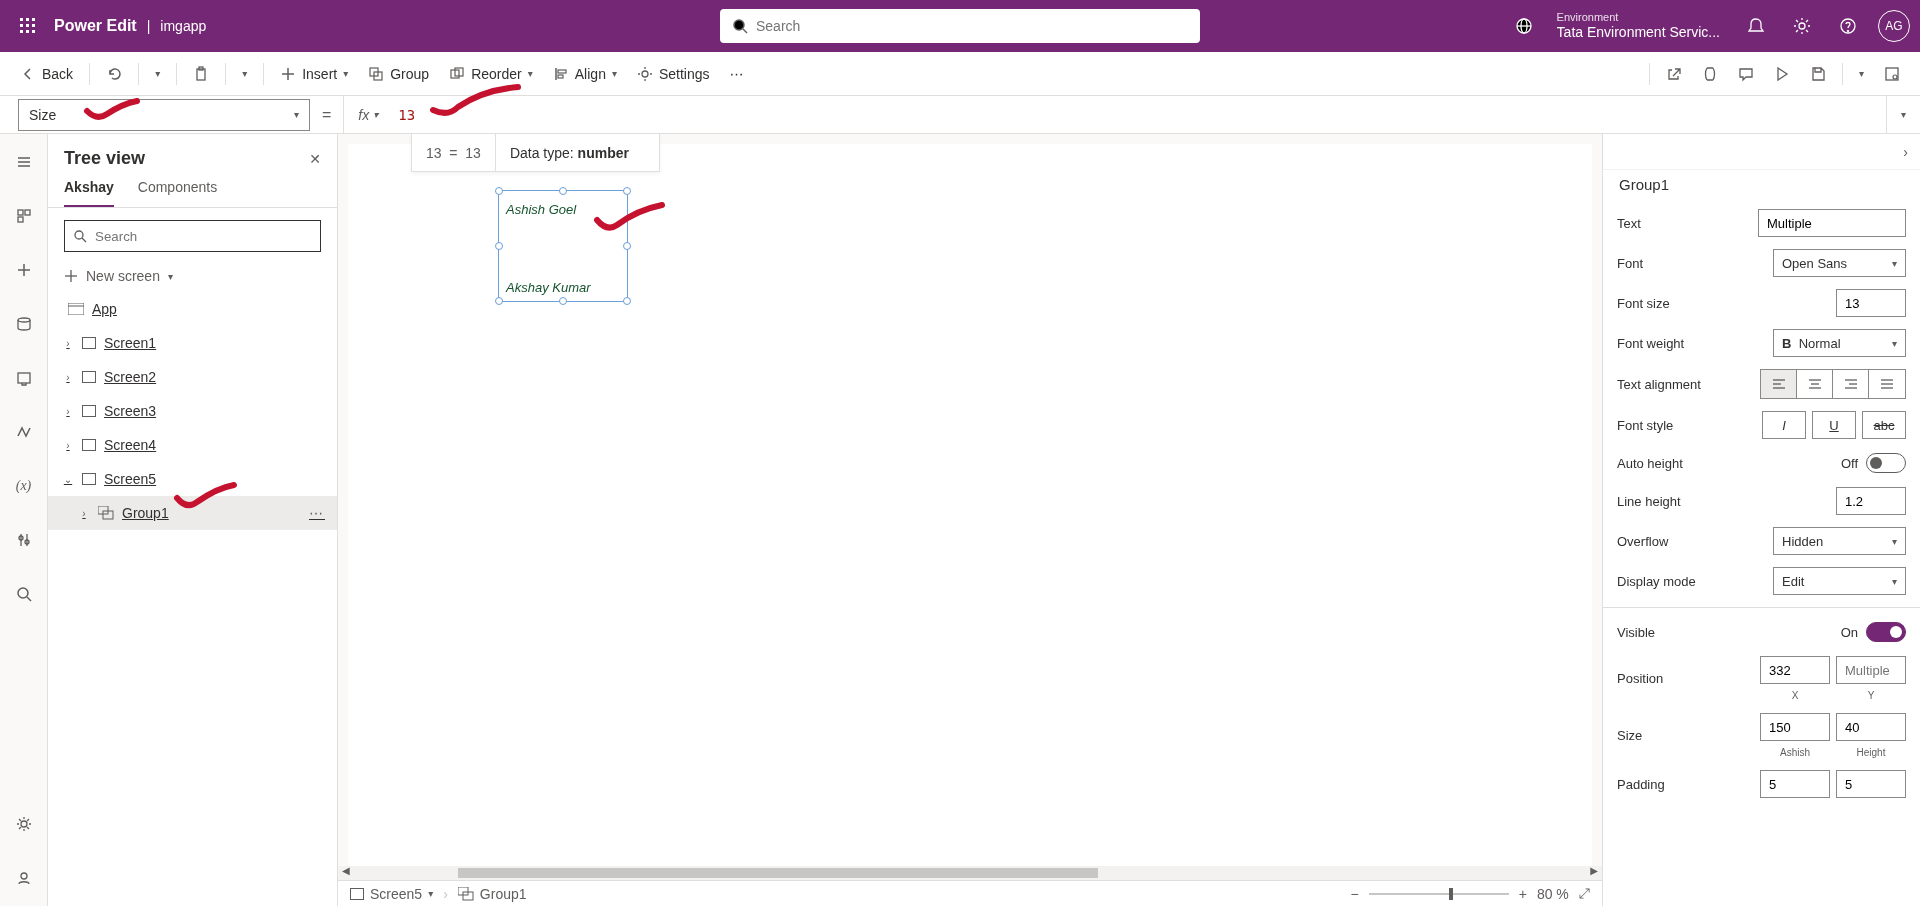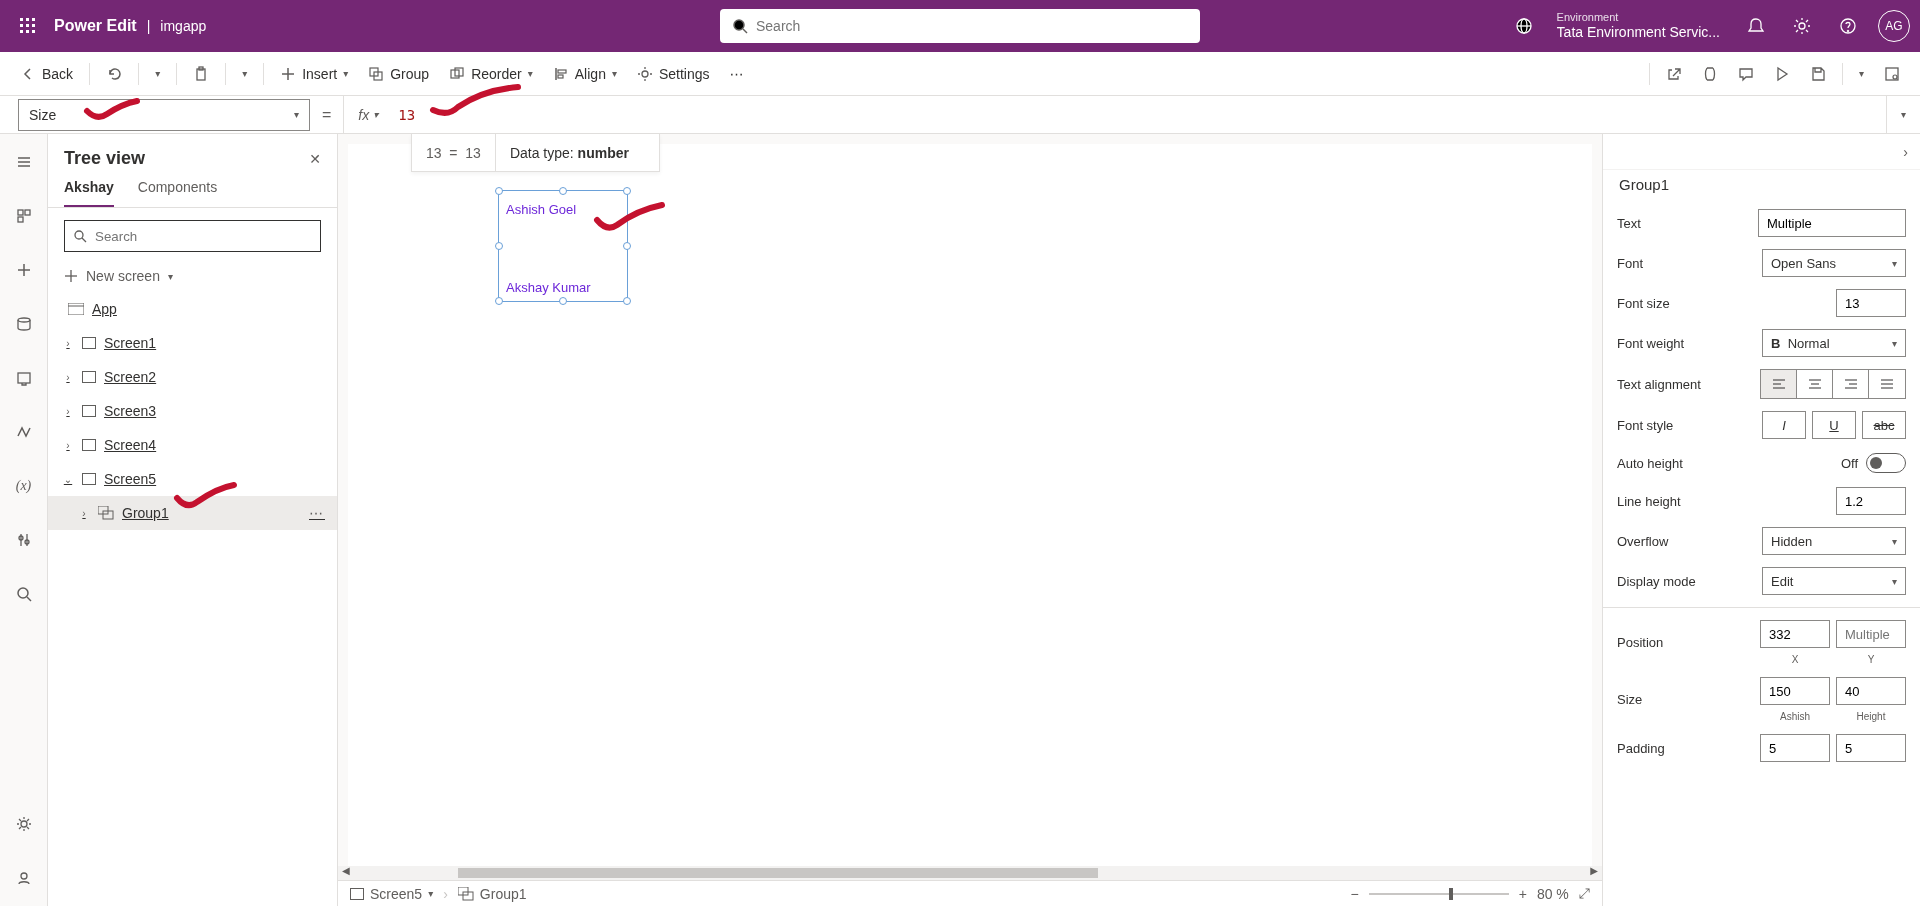--- a/index.html
+++ b/index.html
@@ -73,21 +73,21 @@
 .tree-item.child { padding-left: 30px; }
 
 
 .canvas-wrap { position: absolute; left: 338px; top: 134px; right: 318px; bottom: 0; background: #faf9f8; }
 .canvas { position: absolute; left: 10px; right: 10px; top: 10px; bottom: 40px; background: #fff; }
 .sel-box { position: absolute; left: 150px; top: 46px; width: 130px; height: 112px; border: 1px solid #6aa0d8; }
 .sel-handle { position: absolute; width: 8px; height: 8px; background: #fff; border: 1px solid #6aa0d8; border-radius: 50%; }
 .sel-box .h1{left:-4px;top:-4px}.sel-box .h2{left:calc(50% - 4px);top:-4px}.sel-box .h3{right:-4px;top:-4px}
 .sel-box .h4{left:-4px;top:calc(50% - 4px)}.sel-box .h5{right:-4px;top:calc(50% - 4px)}
 .sel-box .h6{left:-4px;bottom:-4px}.sel-box .h7{left:calc(50% - 4px);bottom:-4px}.sel-box .h8{right:-4px;bottom:-4px}
-.canvas-label { position: absolute; font-size: 13px; color: #6d28d9; }
+.canvas-label { position: absolute; font-size: 13px; color: #14532d; font-style: italic; }
 .cl1 { left: 158px; top: 58px; }
 .cl2 { left: 158px; top: 136px; }
 .canvas-scroll-h { position: absolute; left: 0; right: 0; bottom: 26px; height: 14px; background: #f3f2f1;}
 .canvas-scroll-thumb { position: absolute; left: 120px; width: 640px; top: 2px; height: 10px; background: #c8c6c4; }
 .canvas-footer { position: absolute; left: 0; right: 0; bottom: 0; height: 26px; border-top: 1px solid #e1dfdd; background: #fff; display: flex; align-items: center; padding: 0 12px; gap: 10px; color: #605e5c; }
 .bc-item { display: flex; align-items: center; gap: 6px; cursor: pointer; }
 .bc-sep { color: #c8c6c4; }
 .zoom { margin-left: auto; display: flex; align-items: center; gap: 10px; }
 .zoom-track { width: 140px; height: 2px; background: #c8c6c4; position: relative; }
 .zoom-thumb { position: absolute; left: 80px; top: -5px; width: 4px; height: 12px; background: #605e5c; }
@@ -97,21 +97,21 @@
 .props-nav { height: 36px; display: flex; align-items: center; justify-content: flex-end; padding: 0 12px; border-bottom: 1px solid #f3f2f1;}
 .props-title { padding: 6px 16px 10px; font-size: 15px; }
 .props-tabs { display: flex; gap: 22px; padding: 0 16px; border-bottom: 1px solid #e1dfdd; }
 .props-tab { padding-bottom: 10px; cursor: pointer; color: #605e5c; font-size: 13px;}
 .props-tab.active { color: #323130; border-bottom: 2px solid #742774; font-weight: 600; }
 .props-body { flex: 1; overflow: auto; }
 .prop-line { display: flex; align-items: center; padding: 6px 14px; min-height: 36px; }
 .prop-label { flex: 1; font-size: 13px; color: #323130; }
 .prop-input { width: 148px; height: 28px; border: 1px solid #8a8886; padding: 0 8px; font-size: 13px; }
 .prop-input.sm { width: 70px; }
-.prop-select-r { width: 144px; height: 28px; border: 1px solid #8a8886; padding: 0 8px; display: flex; align-items: center; justify-content: space-between; font-size: 13px; cursor: pointer;}
+.prop-select-r { width: 133px; height: 28px; border: 1px solid #8a8886; padding: 0 8px; display: flex; align-items: center; justify-content: space-between; font-size: 13px; cursor: pointer;}
 .style-btns { display: flex; gap: 6px; }
 .style-btn { width: 44px; height: 28px; border: 1px solid #8a8886; display: flex; align-items: center; justify-content: center; cursor: pointer; font-size: 13px;}
 .align-btns { display: flex; border: 1px solid #8a8886; }
 .align-btn { width: 36px; height: 28px; display: flex; align-items: center; justify-content: center; cursor: pointer; border-right: 1px solid #8a8886; }
 .align-btn:last-child { border-right: none; }
 .align-btn.active { background: #edebe9; }
 .toggle { width: 40px; height: 20px; background: #fff; border: 1px solid #605e5c; border-radius: 10px; position: relative; cursor: pointer; }
 .toggle .knob { width: 12px; height: 12px; border-radius: 50%; background: #605e5c; position: absolute; top: 3px; left: 3px; }
 .toggle.on { background: #742774; border-color: #742774; }
 .toggle.on .knob { background: #fff; left: auto; right: 3px; }
@@ -599,20 +599,27 @@
       </div>
     <div class="prop-line">
         <span class="prop-label">Display mode</span>
       <div class="prop-select-r">
           <span>Edit</span>
           <span class="chev">▾</span>
         </div>
       </div>
     <div class="prop-divider"></div>
     <div class="prop-line">
+        <span class="prop-label">Visible</span>
+      <span style="margin-right:8px;font-size:13px;">On</span>
+      <div class="toggle on">
+          <div class="knob"></div>
+        </div>
+      </div>
+    <div class="prop-line">
         <span class="prop-label">Position</span>
       <div class="two-inputs">
         <div class="two-inputs-row">
           <input class="prop-input sm" value="332" style="">
           <input class="prop-input sm" placeholder="Multiple" style="">
         </div>
         <div class="two-inputs-row">
             <div class="sublabel">X</div>
             <div class="sublabel">Y</div>
           </div>

